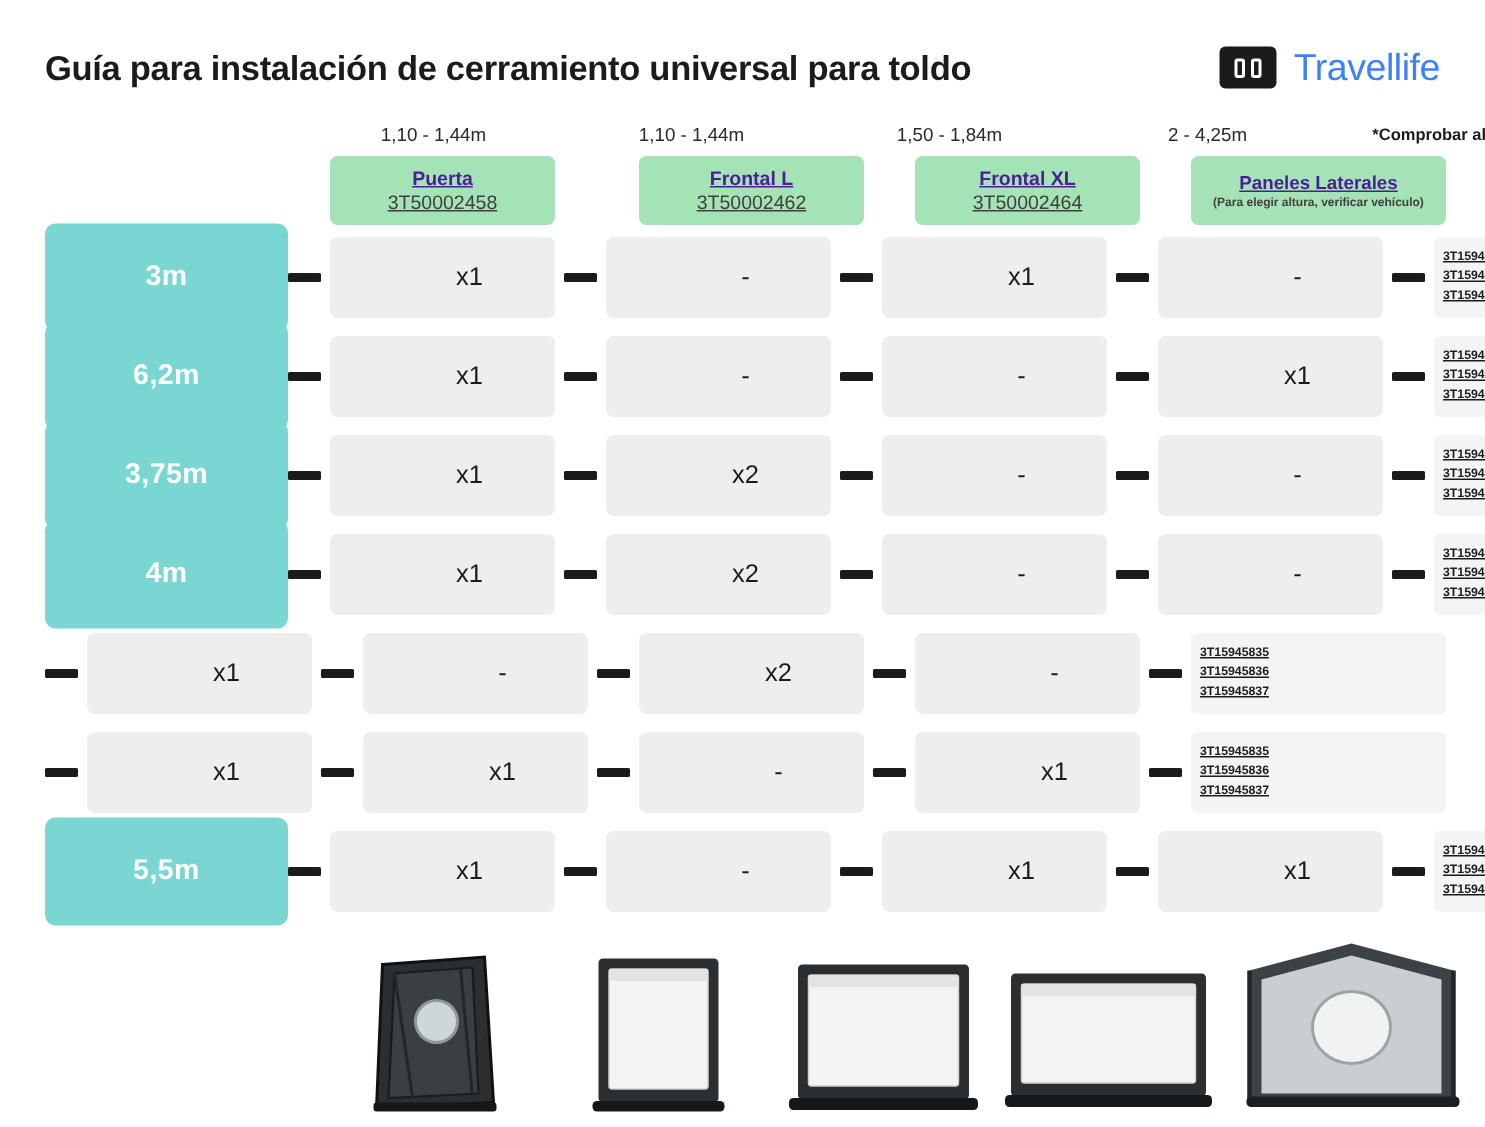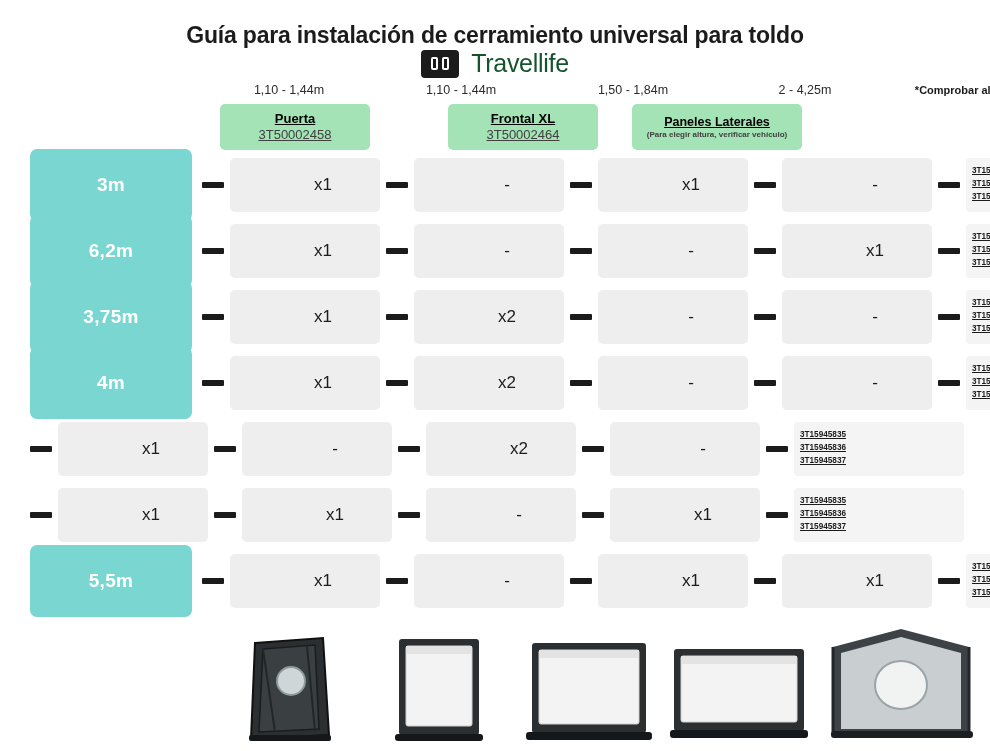--- a/index.html
+++ b/index.html
@@ -21,21 +21,20 @@
   }
 
   
   .header {
     position: absolute;
     top: 22px; left: 30px; right: 30px;
     height: 46px;
     display: flex;
     align-items: center;
     justify-content: space-between;
-    flex-direction: column;
   }
   .title {
     font-size: 23px;
     font-weight: bold;
     color: #1b1b1b;
     letter-spacing: -0.2px;
     white-space: nowrap;
   }
   .brand {
     display: flex;
@@ -53,21 +52,21 @@
   }
   .brand-mark i {
     display: block;
     width: 7px; height: 13px;
     border: 2px solid #ffffff;
     border-radius: 2px;
     background: transparent;
   }
   .brand-name {
     font-size: 25px;
-    color: #14532d;
+    color: #3b82f6;
     letter-spacing: -0.3px;
   }
 
   
   .grid {
     position: absolute;
     top: 80px; left: 30px;
     width: 930px;
   }
 
@@ -103,21 +102,21 @@
     border-radius: 5px;
     display: flex;
     flex-direction: column;
     align-items: center;
     justify-content: center;
     line-height: 1.25;
   }
   .head-cell .h1 {
     font-size: 13px;
     font-weight: bold;
-    color: #000000;
+    color: #4c1d95;
     text-decoration: underline;
   }
   .head-cell .h2 {
     font-size: 13px;
     color: #404040;
     text-decoration: underline;
   }
   .head-cell.panels .h1 { font-size: 12.5px; }
   .head-cell.panels .h2 {
     font-size: 8px;
@@ -129,21 +128,21 @@
   }
 
   
   .data-row {
     height: 57px;
     margin-bottom: 9px;
     align-items: center;
   }
   .size-pill {
     height: 72px;
-    margin-right: 10px;
+    margin-right: 0;
     background: #79d6d1;
     border-radius: 7px;
     display: flex;
     align-items: center;
     justify-content: center;
     font-size: 19px;
     font-weight: bold;
     color: #ffffff;
     letter-spacing: 0.3px;
   }
@@ -240,20 +239,24 @@
 
     <div class="row head-row">
       <div class="c-label"></div>
       <div class="c-conn"></div>
       <div class="c-cell head-cell">
         <div class="h1">Puerta</div>
         <div class="h2">3T50002458</div>
       </div>
       <div class="c-conn"></div>
       <div class="c-conn"></div>
+      <div class="c-cell head-cell">
+        <div class="h1">Frontal L</div>
+        <div class="h2">3T50002462</div>
+      </div>
       <div class="c-conn"></div>
       <div class="c-cell head-cell">
         <div class="h1">Frontal XL</div>
         <div class="h2">3T50002464</div>
       </div>
       <div class="c-conn"></div>
       <div class="c-pan head-cell panels">
         <div class="h1">Paneles Laterales</div>
         <div class="h2">(Para elegir altura, verificar vehículo)</div>
       </div>

